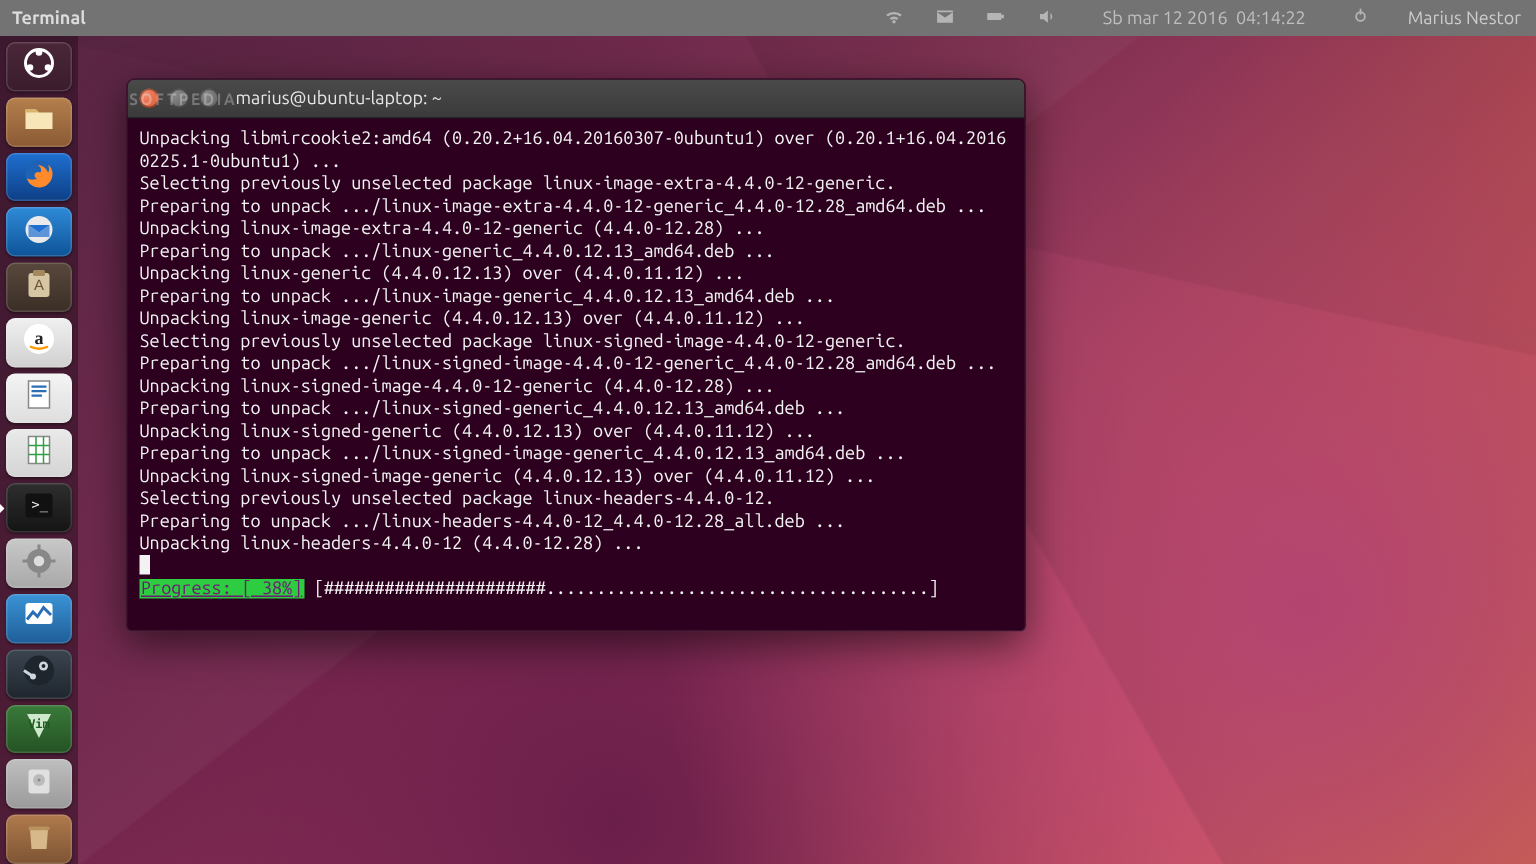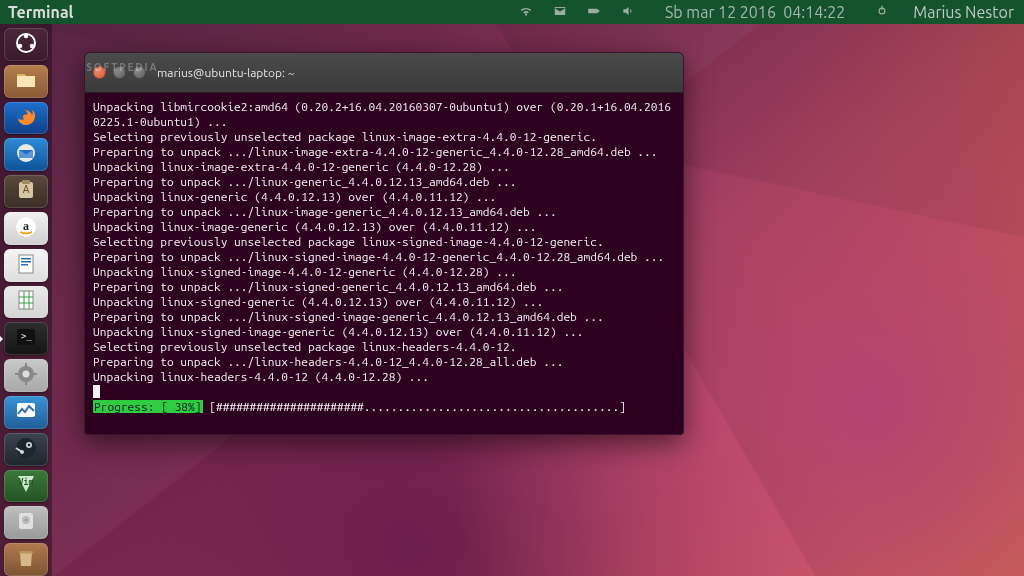--- a/index.html
+++ b/index.html
@@ -18,23 +18,23 @@
     background:
       linear-gradient(60deg, transparent 60%, rgba(0,0,0,.08) 60.2%),
       linear-gradient(-38deg, transparent 55%, rgba(255,255,255,.04) 55.2%),
       linear-gradient(12deg, transparent 70%, rgba(0,0,0,.06) 70.2%);
     pointer-events:none;
   }
 
   
   .top-panel {
     position: absolute; top:0; left:0; right:0; height:24px;
-    background:#14532d;
+    background:#737373;
     display:flex; align-items:center;
-    color:#dcdcdc; font-size:16px;
+    color:#dcdcdc; font-size:12px;
     z-index:30;
     padding-left:8px;
     justify-content:space-between;
   }
   .top-panel .app-label { font-weight:600; }
   .top-panel .spacer { flex:1; }
   .top-panel .ind { display:flex; align-items:center; gap:20px; padding-right:10px; }
   .top-panel .ind span, .top-panel .ind svg { opacity:.85; }
   .top-panel .clock { margin:0 10px; }
   .top-panel .user { margin-left:4px; }
@@ -79,37 +79,37 @@
   .window {
     position:absolute; left:84px; top:52px; width:600px;
     background:#2c001e;
     border:1px solid rgba(255,255,255,.08);
     border-radius:6px 6px 4px 4px;
     box-shadow:0 8px 28px rgba(0,0,0,.55);
     z-index:25;
     overflow:hidden;
   }
   .titlebar{
-    height:40px; background:linear-gradient(#4a4a4a,#3b3b3b);
+    height:26px; background:linear-gradient(#4a4a4a,#3b3b3b);
     display:flex; align-items:center; gap:7px; padding:0 8px;
     border-bottom:1px solid #222;
   }
   .tbtn{ width:13px; height:13px; border-radius:50%; box-shadow:inset 0 0 0 1px rgba(0,0,0,.35); }
   .tbtn.close{ background:radial-gradient(circle at 30% 30%,#f08a6e,#d9552b); }
   .tbtn.min, .tbtn.max{ background:radial-gradient(circle at 30% 30%,#8a8a8a,#5d5d5d); }
   .titlebar .title{ color:#e6e6e6; font-size:12px; margin-left:4px; }
   .term-body{
     padding:6px 8px 20px;
     font-family:"Ubuntu Mono","DejaVu Sans Mono","Menlo",monospace;
     font-size:12px; line-height:15px;
     color:#f2f2f2;
     white-space:pre-wrap; word-break:break-all;
   }
   .cursor{ display:inline-block; width:7px; height:13px; background:#f2f2f2; vertical-align:-2px; }
-  .prog-label{ background:#2ecc40; color:#0f172a; padding:0 1px; }
+  .prog-label{ background:#2ecc40; color:#701a75; padding:0 1px;text-decoration:underline; }
   .bar{ color:#f2f2f2; }
   .watermark{
     position:absolute; top:8px; left:-2px; color:rgba(255,255,255,.28);
     font-size:11px; letter-spacing:2px; font-weight:600; transform:scale(.92,1);
     pointer-events:none;
   }
 </style>
 </head>
 <body>
 

